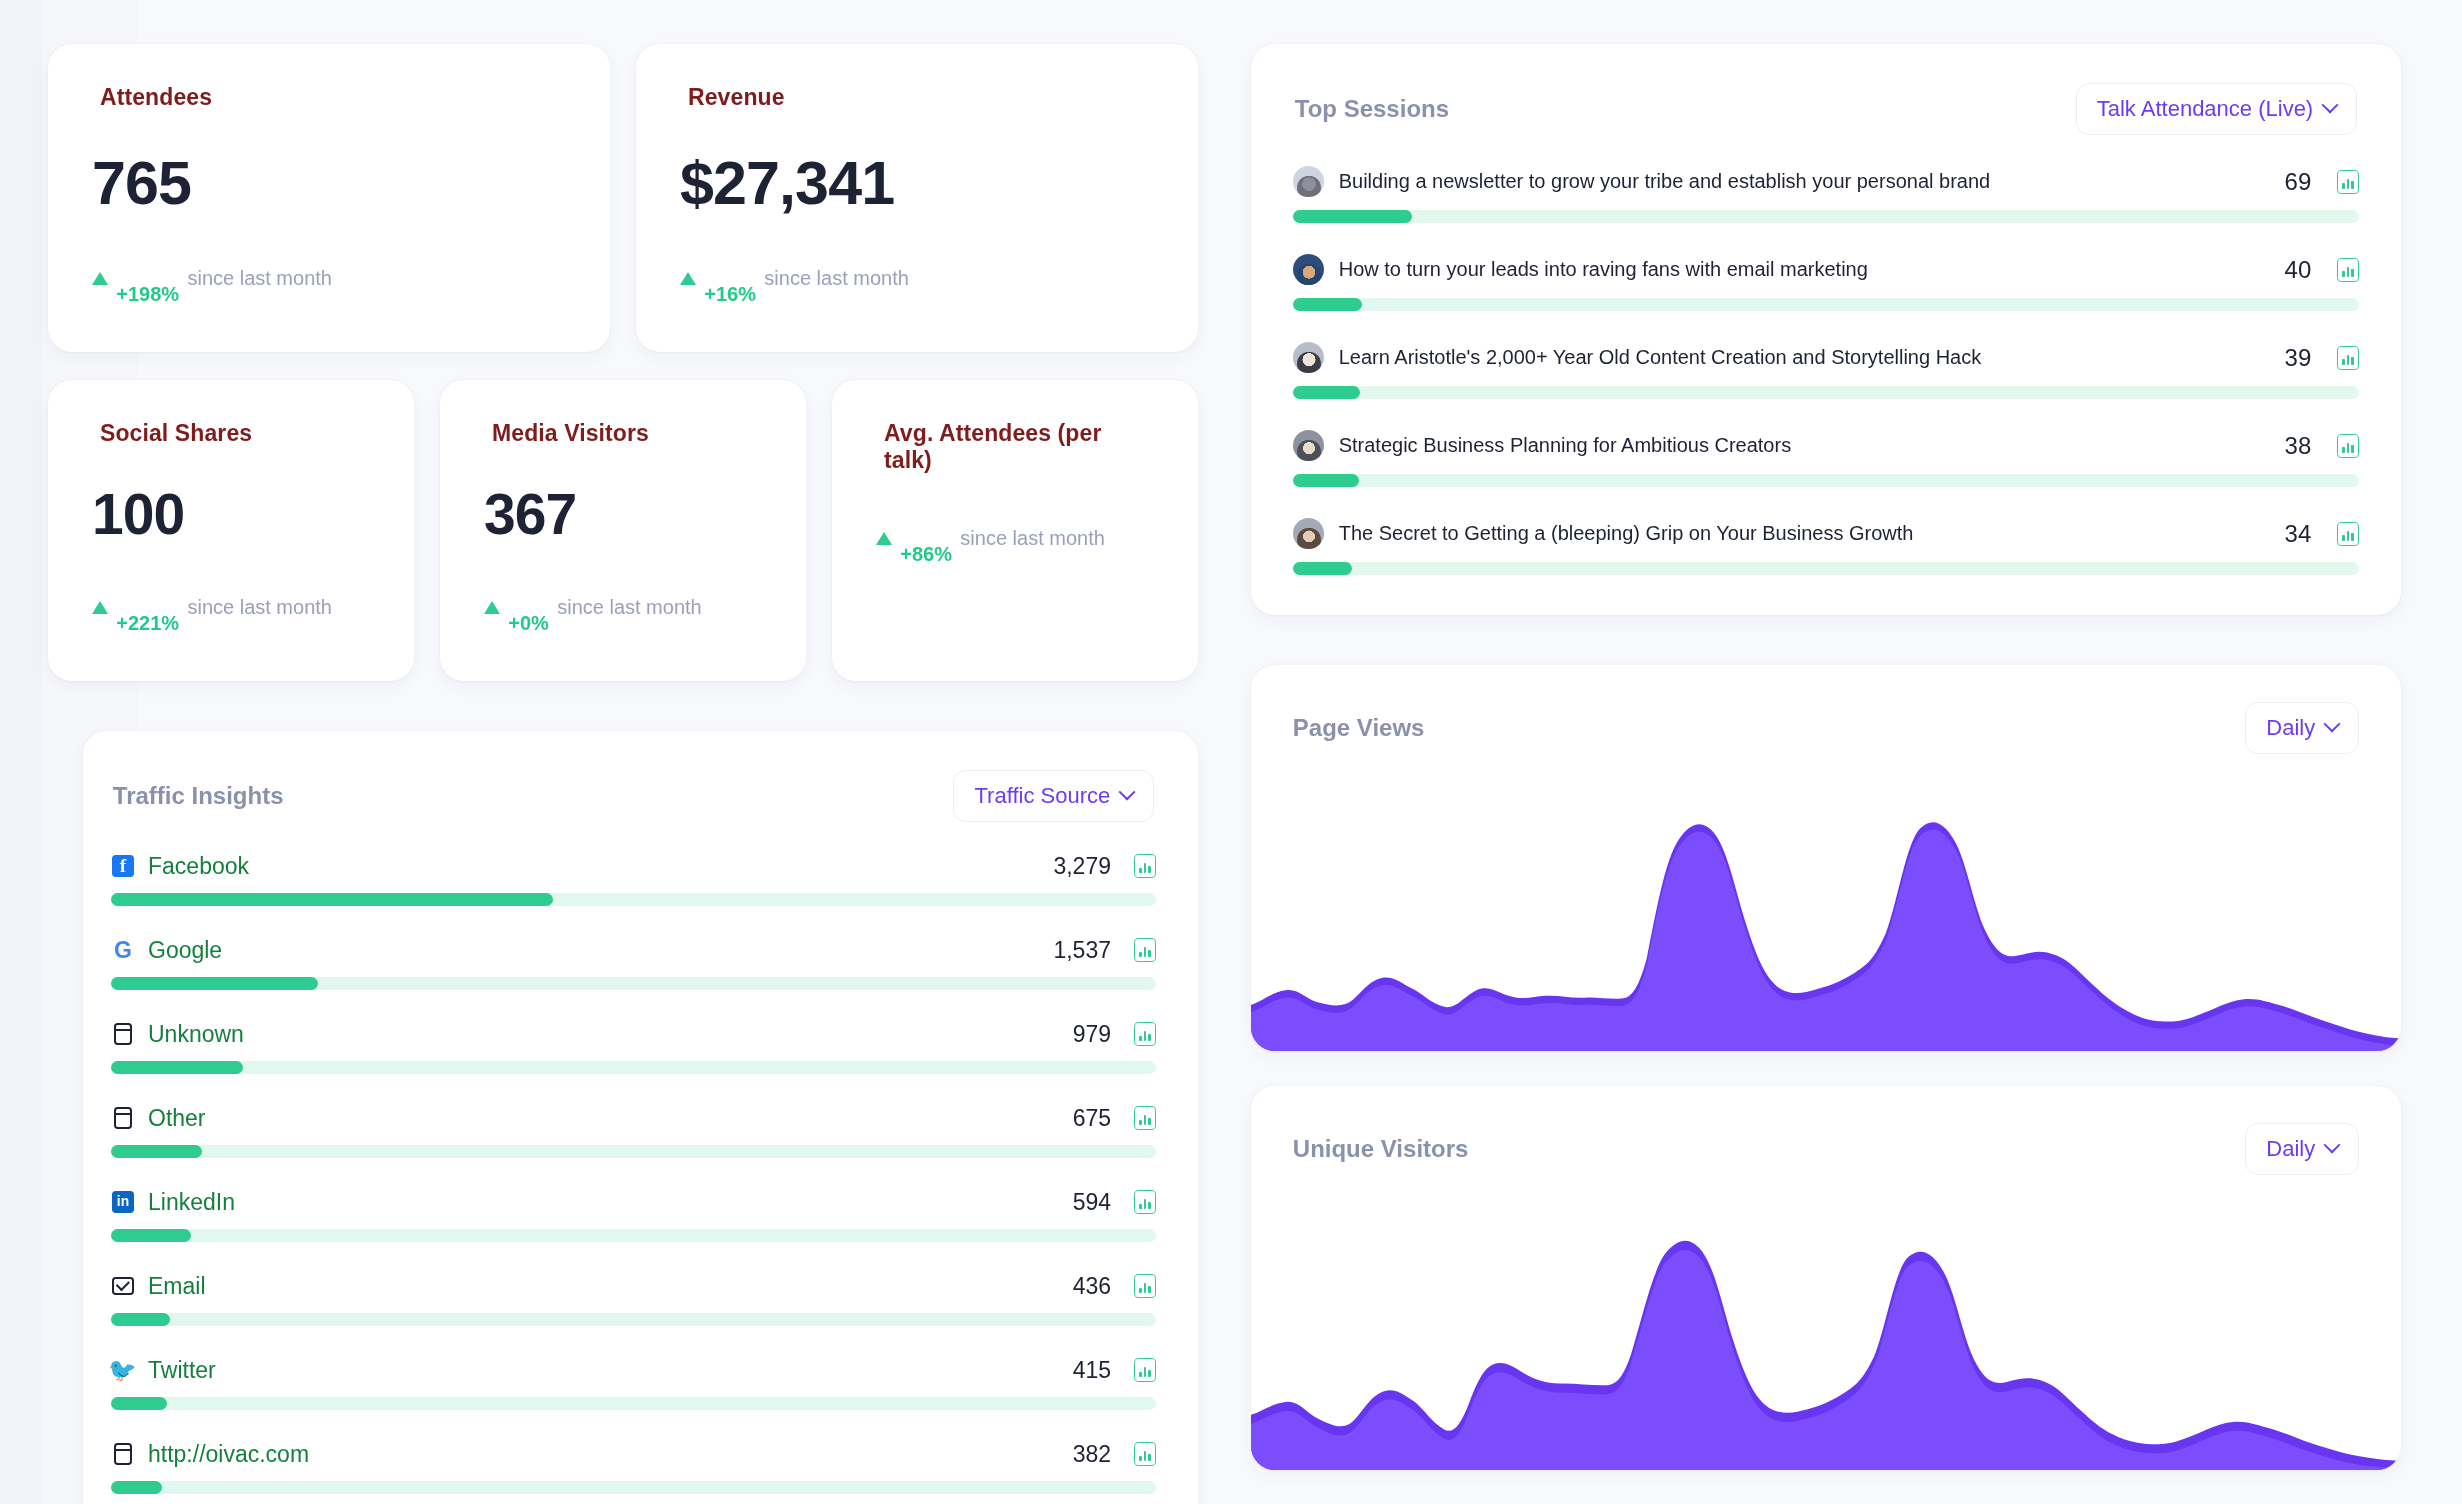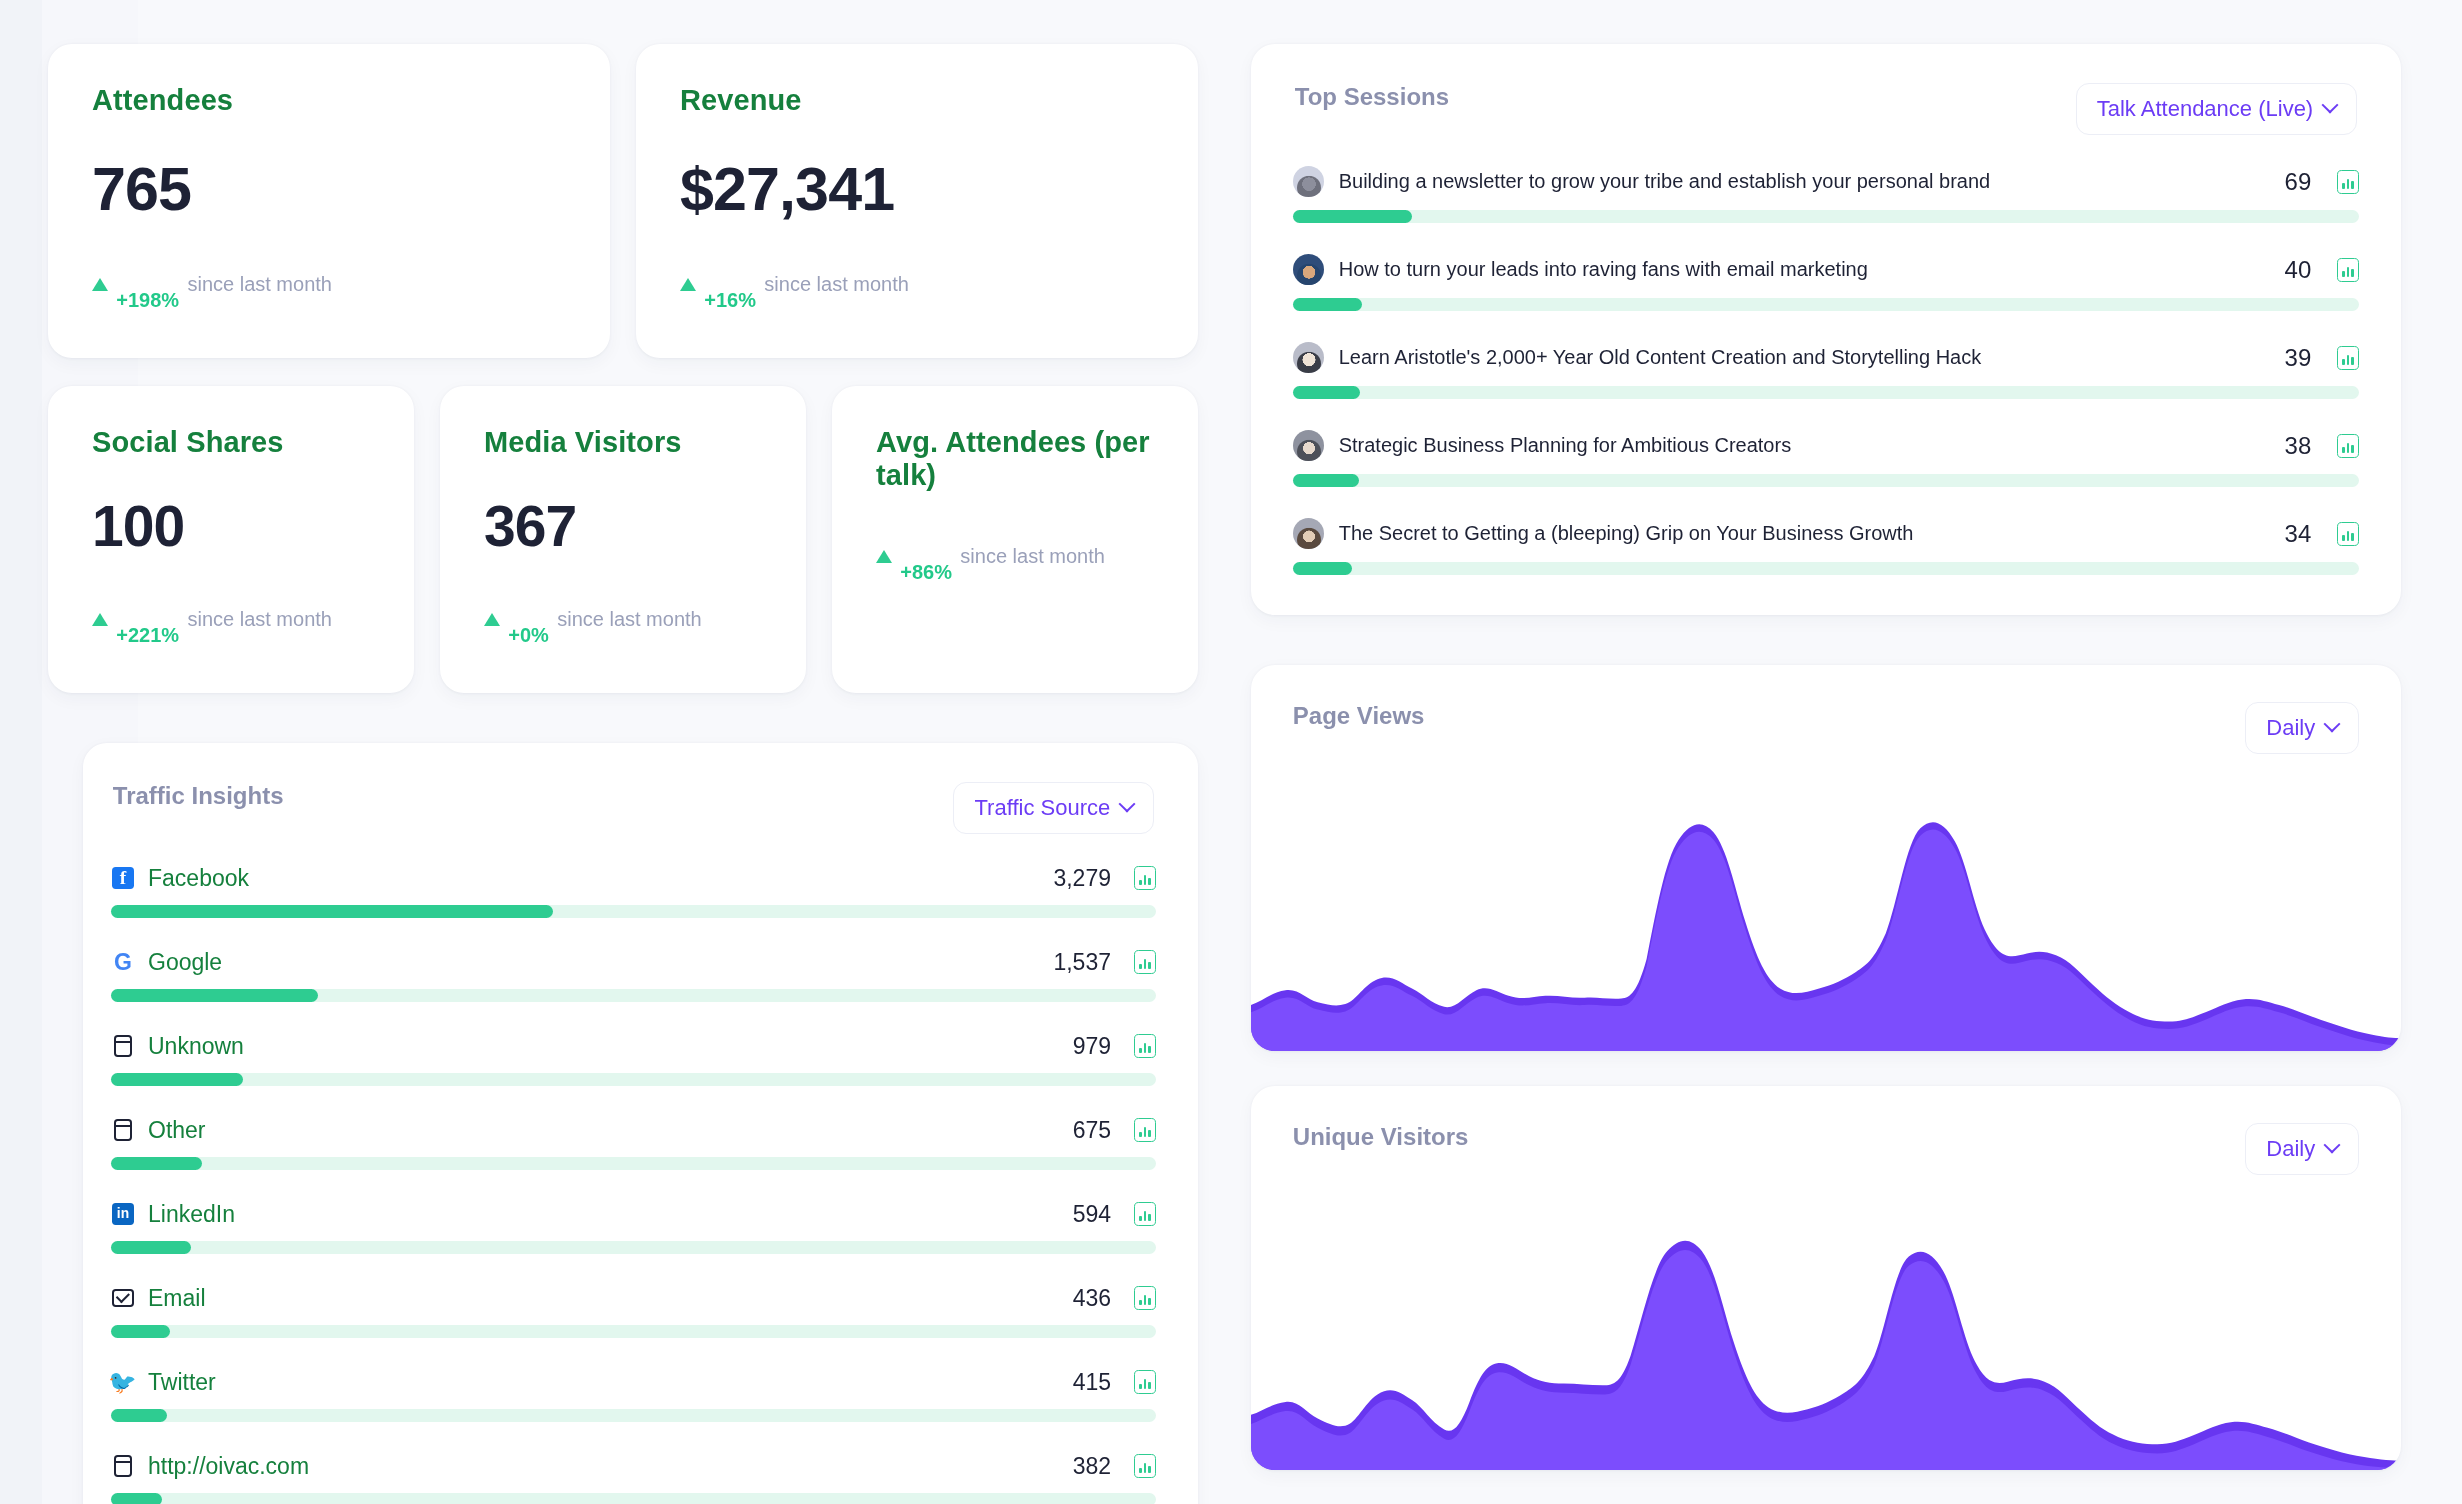--- a/index.html
+++ b/index.html
@@ -28,22 +28,23 @@
   
   .kpi-row-1 { display: flex; gap: 26px; }
   .kpi-row-2 { display: flex; gap: 26px; margin-top: 27.6px; }
   .kpi {
     padding: 40px 44px 46px 44px;
     display: flex; flex-direction: column;
   }
   .kpi-big  { flex: 1 1 0; min-height: 262px; }
   .kpi-small{ flex: 1 1 0; min-height: 260px; }
   .kpi-label {
-    font-size: 29px; font-weight: 700; color: #15803d;
+    font-size: 23px; font-weight: 700; color: #7f1d1d;
     letter-spacing: 0.1px;
+    margin-left: 8px;
   }
   .kpi-value {
     font-size: 61px; font-weight: 700; color: #1e2235;
     line-height: 1; margin-top: 42px; letter-spacing: -0.9px;
   }
   .kpi-value.small { font-size: 57px; margin-top: 39px; }
   .kpi-delta {
     margin-top: 37px; font-size: 20px; color: #9aa0b9;
     display: flex; align-items: center; gap: 8.3px; font-weight: 400;
   }
@@ -51,21 +52,21 @@
     width: 0; height: 0;
     border-left: 8.3px solid transparent;
     border-right: 8.3px solid transparent;
     border-bottom: 13px solid #2ecc91;
     display: inline-block;
   }
   .kpi-delta .pct { color: #22c98a; font-weight: 700; margin-top: 32px; }
 
   
   .panel-head {
-    display: flex; justify-content: space-between;
+    display: flex; align-items: center; justify-content: space-between;
     padding: 0 1.8px;
   }
   .panel-title { font-size: 24px; font-weight: 700; color: #8b90ad; }
   .pill {
     border: 1.4px solid #eceef6;
     border-radius: 13px;
     padding: 12px 20px;
     font-size: 22px; font-weight: 400;
     color: #6c3cf5;
     display: flex; align-items: center; gap: 11px;

